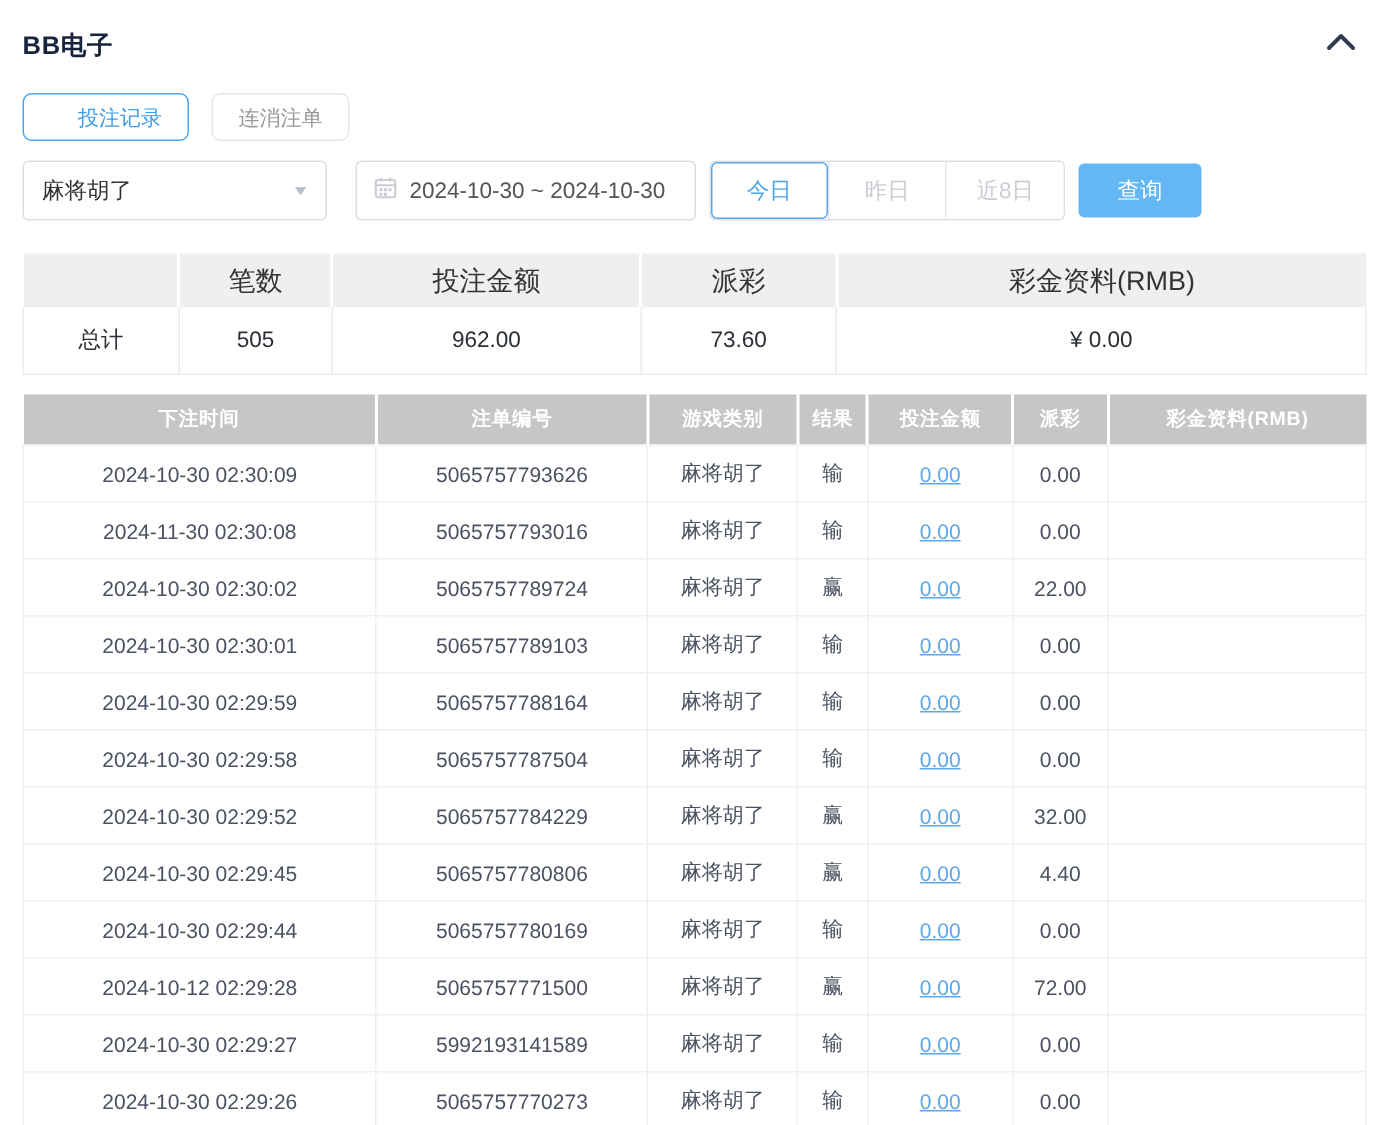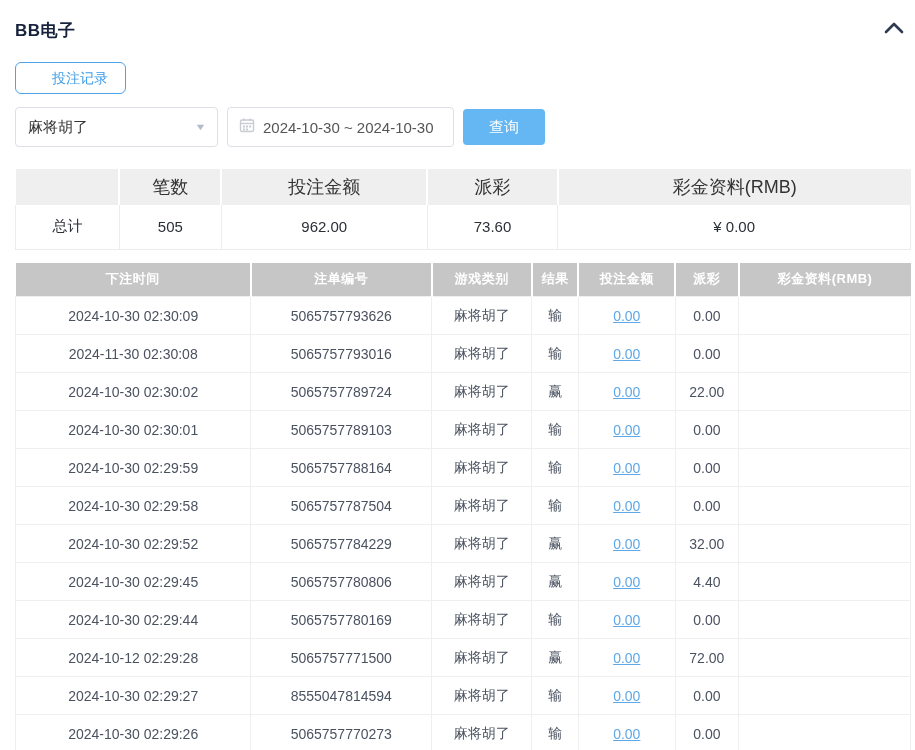--- a/index.html
+++ b/index.html
@@ -34,21 +34,21 @@
   .select {
     width: 203px; height: 40px; border: 1px solid #dcdfe6; border-radius: 4px;
     display: flex; align-items: center; justify-content: space-between;
     padding: 0 12px; cursor: pointer; background: #fff;
   }
   .select .value { font-size: 15px; color: #333; }
   .select .caret { font-size: 9px; color: #b4bccc; transform: scaleX(1.4); }
   .date-input {
     width: 227px; height: 40px; border: 1px solid #dcdfe6; border-radius: 4px;
     display: flex; align-items: center; gap: 8px; padding: 12px 11px;
-    cursor: pointer; background: #fff;
+    cursor: pointer; background: #fff; margin-left: 10px;
   }
   .date-input .value { font-size: 15px; color: #555; white-space: nowrap; }
   .btn-group {
     width: 237px; height: 40px; border: 1px solid #dcdfe6; border-radius: 4px;
     display: flex; overflow: hidden; background: #fff;
   }
   .seg {
     flex: 1 1 0; background: #fff; border: none; font-size: 15px; color: #c9ccd3;
     cursor: pointer; font-family: inherit;
   }
@@ -102,20 +102,21 @@
       <span>
         <svg width="20" height="12" viewBox="0 0 20 12">
             <polyline points="2,10 10,2 18,10" fill="none" stroke="#2e3b52" stroke-width="2.6" stroke-linecap="round" stroke-linejoin="round"></polyline>
           </svg>
       </span>
     </button>
   </div>
 
   <div class="tabs">
     <button class="tab active">投注记录</button>
+    <button class="tab">连消注单</button>
   </div>
 
   <div class="filters">
     <div class="select">
       <span class="value">麻将胡了</span>
       <span class="caret">▼</span>
     </div>
     <div class="date-input">
       <span>
         <svg width="16" height="16" viewBox="0 0 16 16">
@@ -125,20 +126,25 @@
             <line x1="11" y1="1.5" x2="11" y2="4" stroke="#c9ccd3" stroke-width="1.4"></line>
             <rect x="4" y="8.5" width="2" height="2" fill="#c9ccd3"></rect>
             <rect x="7" y="8.5" width="2" height="2" fill="#c9ccd3"></rect>
             <rect x="10" y="8.5" width="2" height="2" fill="#c9ccd3"></rect>
             <rect x="4" y="11.5" width="2" height="2" fill="#c9ccd3"></rect>
             <rect x="7" y="11.5" width="2" height="2" fill="#c9ccd3"></rect>
           </svg>
       </span>
       <span class="value">2024-10-30 ~ 2024-10-30</span>
     </div>
+    <div class="btn-group">
+      <button class="seg active">今日</button>
+      <button class="seg">昨日</button>
+      <button class="seg">近8日</button>
+    </div>
     <button class="query-btn">查询</button>
   </div>
 
   <table class="summary">
     <colgroup>
       <col style="width:11.6%">
         <col style="width:11.4%">
         <col style="width:23%">
         <col style="width:14.6%">
         <col style="width:39.4%">
@@ -271,21 +277,21 @@
         <td>2024-10-12 02:29:28</td>
         <td>5065757771500</td>
         <td>麻将胡了</td>
         <td>赢</td>
         <td><a class="amount-link">0.00</a></td>
         <td>72.00</td>
         <td></td>
       </tr>
         <tr>
         <td>2024-10-30 02:29:27</td>
-        <td>8555047814594</td>
+        <td>5992193141589</td>
         <td>麻将胡了</td>
         <td>输</td>
         <td><a class="amount-link">0.00</a></td>
         <td>0.00</td>
         <td></td>
       </tr>
         <tr>
         <td>2024-10-30 02:29:26</td>
         <td>5065757770273</td>
         <td>麻将胡了</td>

